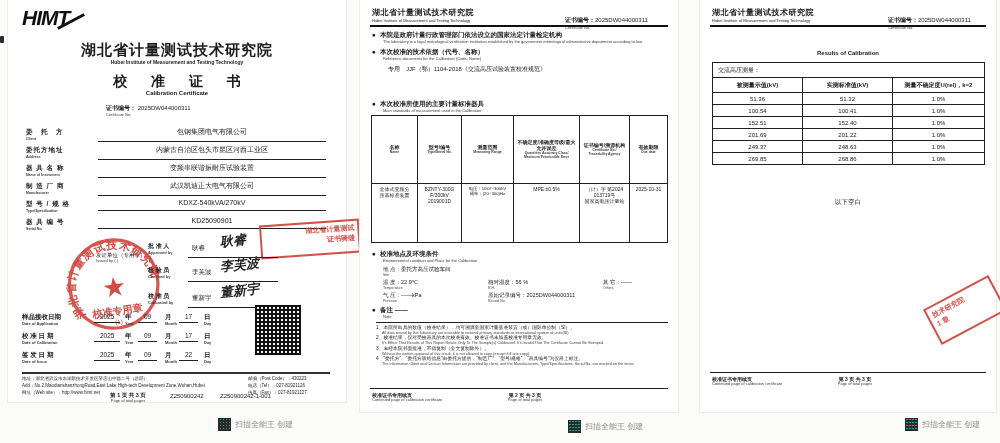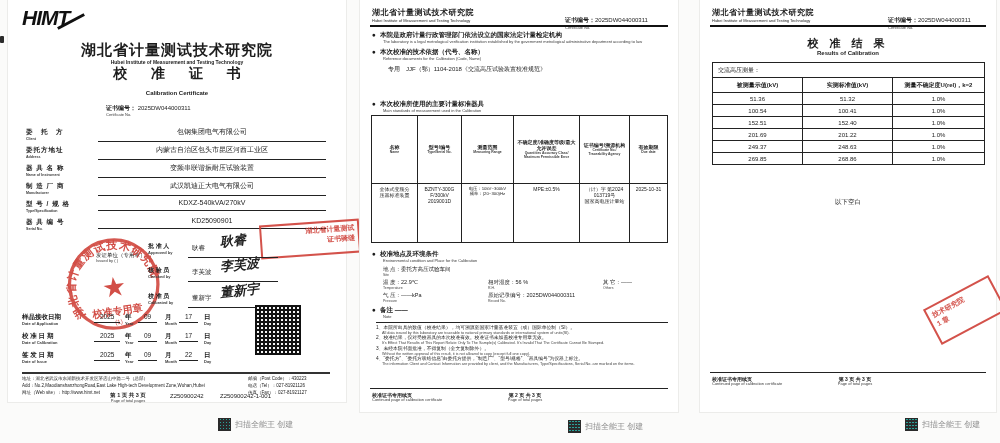--- a/index.html
+++ b/index.html
@@ -75,21 +75,21 @@
 <div class="artifact"></div>
 
 <div class="page p-edge" style="left:8px;width:338px;height:402px;">
   <div class="abs" style="left:14px;top:6px;">
     <span class="logo">HIMT</span>
     <span class="logo-swoosh"></span>
   </div>
 
   <div class="abs ctr inst-cn" style="left:0;right:0;top:41px;">湖北省计量测试技术研究院</div>
   <div class="abs ctr inst-en" style="left:0;right:0;top:59px;">Hubei Institute of Measurement and Testing Technology</div>
-  <div class="abs ctr cert-title" style="left:10px;right:0;top:65px;">校 准 证 书</div>
+  <div class="abs ctr cert-title" style="left:10px;right:0;top:73px;">校 准 证 书</div>
   <div class="abs ctr cert-title-en" style="left:0;right:0;top:90px;">Calibration Certificate</div>
 
   <div class="abs" style="left:98px;top:104px;font-size:6px;">
     <span class="b">证书编号：</span>
     <span>2025DW044000311</span>
     <div class="en">Certificate No.</div>
   </div>
 
   <div class="fld" style="top:126px;">
     <span class="lab"><span>委　托　方</span><span class="en">Client</span></span>
@@ -321,21 +321,20 @@
   <div class="abs" style="left:12px;top:7px;">
     <div class="hdr-cn">湖北省计量测试技术研究院</div>
     <div class="hdr-en">Hubei Institute of Measurement and Testing Technology</div>
   </div>
   <div class="abs" style="left:188px;top:8px;">
     <span class="hdr-no-lab">证书编号：</span><span class="hdr-no">2025DW044000311</span>
     <div class="en">Certificate No.</div>
   </div>
   <div class="rule" style="left:10px;right:10px;top:25px;height:1.5px;background:#111;"></div>
 
-  <div class="abs ctr b" style="left:0;right:0;top:36px;font-size:11px;letter-spacing:4px;">校 准 结 果</div>
   <div class="abs ctr b" style="left:0;right:0;top:50px;font-size:6px;">Results of Calibration</div>
 
   <table class="res-tbl abs" style="left:12px;top:62px;">
     <colgroup>
         <col style="width:90px">
         <col style="width:90px">
         <col style="width:92px">
       </colgroup>
     <tbody>
         <tr>

